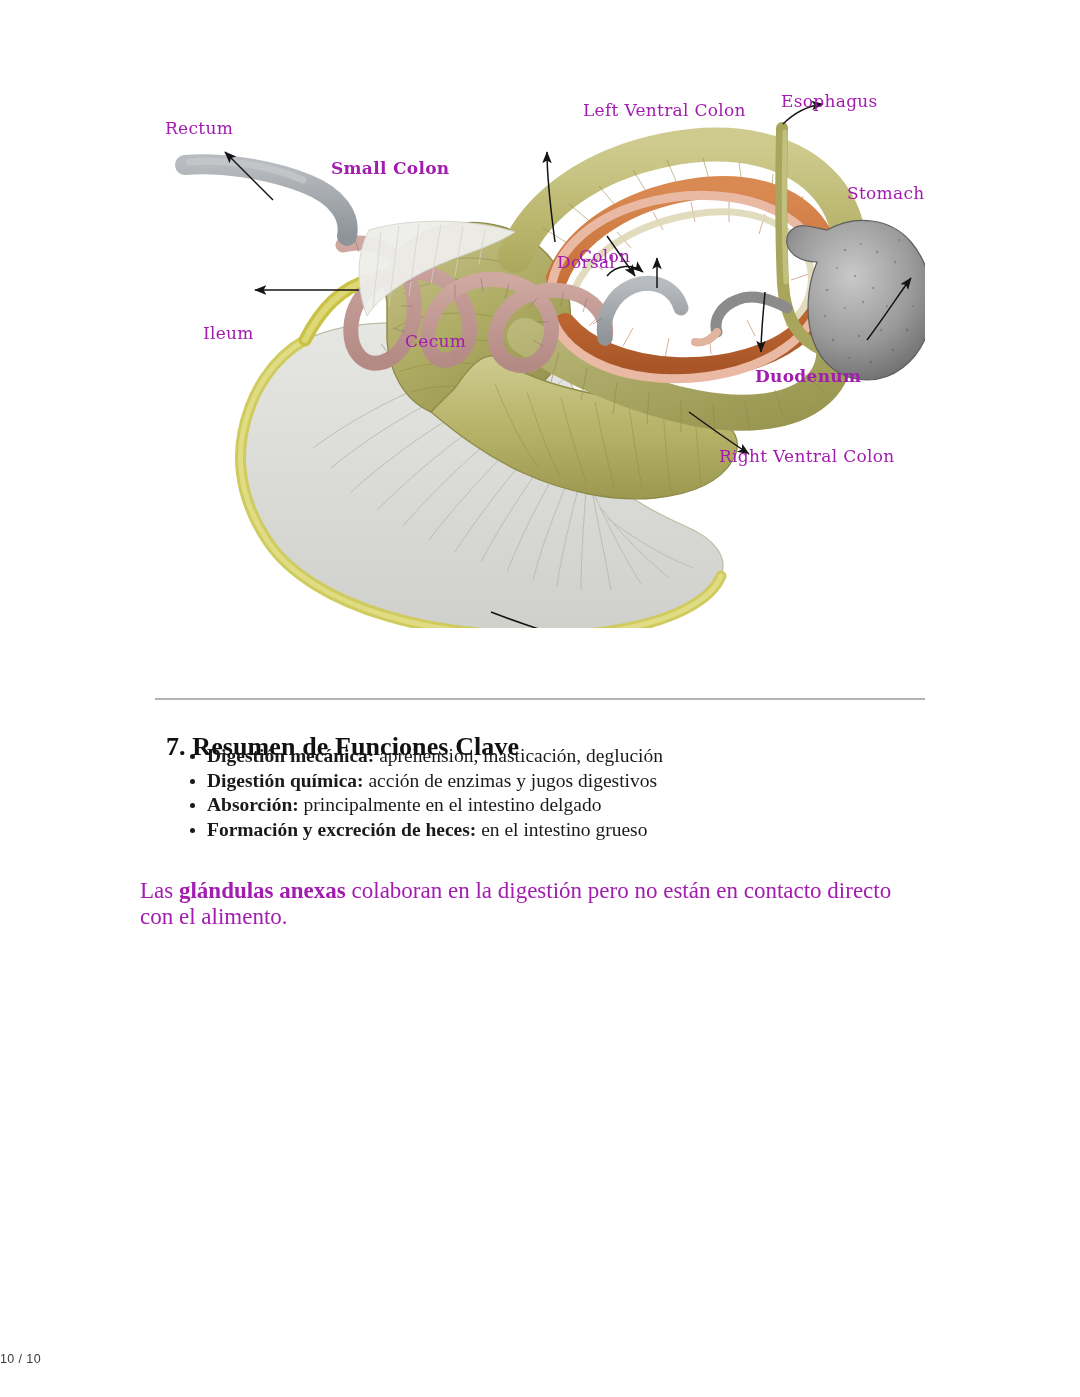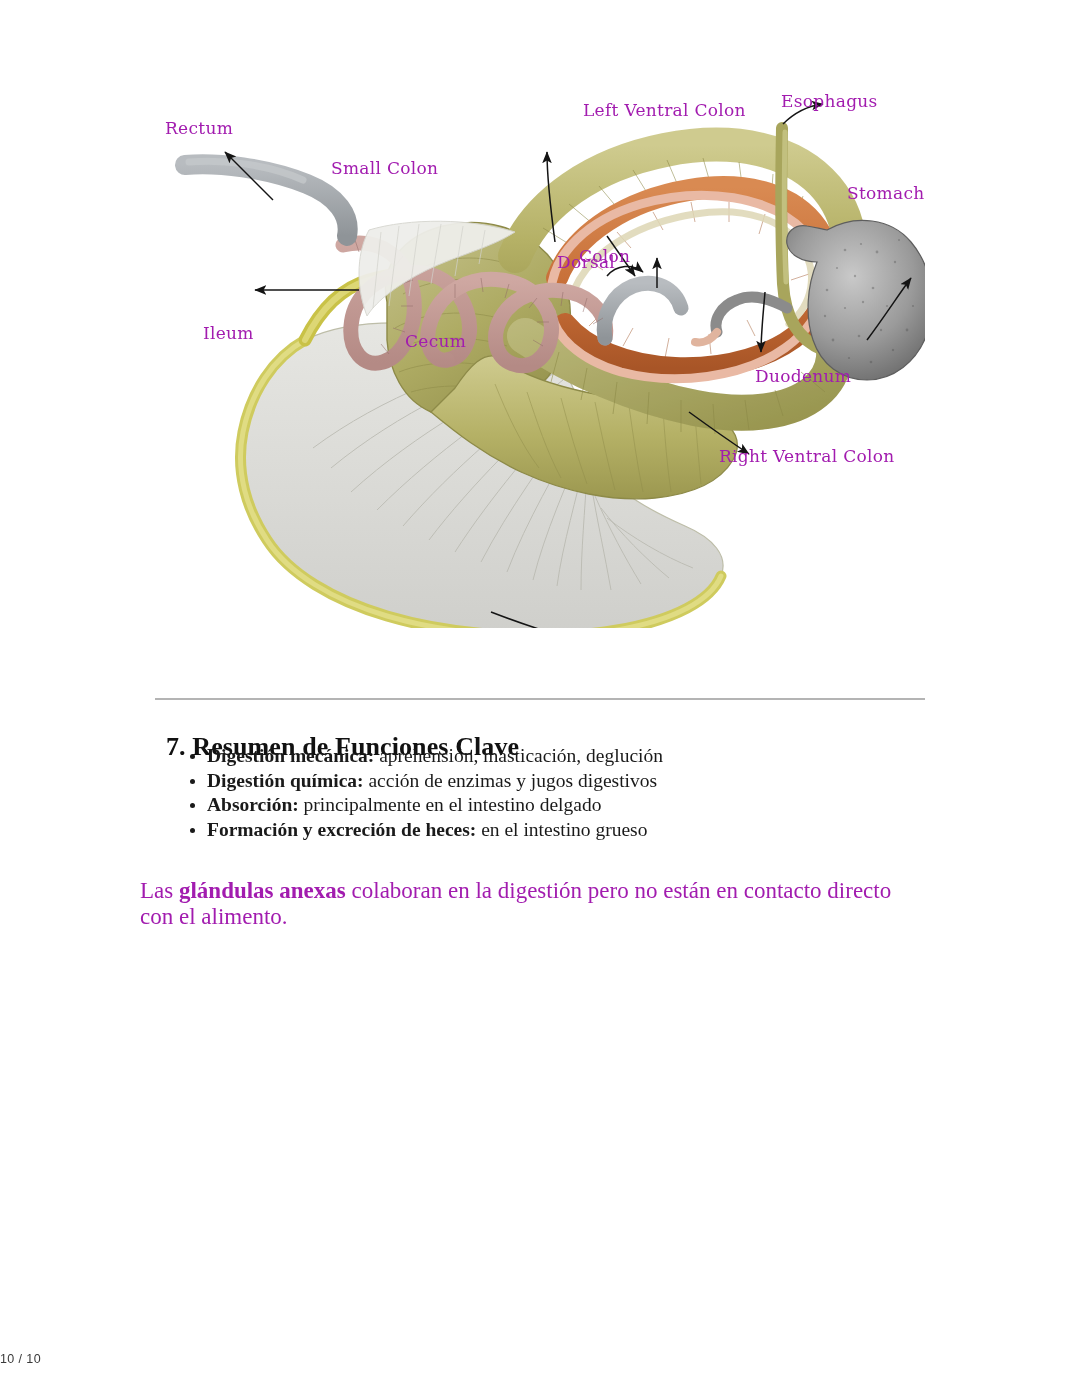--- a/index.html
+++ b/index.html
@@ -406,36 +406,36 @@
           <path d="M610 252 C608 276 606 294 606 312" marker-end="url(#arrowHead)"></path>
 
           <path d="M534 372 C556 388 576 402 594 414" marker-end="url(#arrowHead)"></path>
 
           <path d="M336 572 C362 582 386 590 406 596" marker-end="url(#arrowHead)"></path>
         </g>
       </svg>
 
       <span class="fig-label" style="left:10px; top:78px;">Rectum</span>
 
-      <span class="fig-label" style="left:176px; top:118px;">Small Colon</span>
+      <span class="fig-label" style="left:176px; top:118px;font-weight:bold;">Small Colon</span>
 
       <span class="fig-label" style="left:250px; top:255px;margin-top:36px;">Cecum</span>
 
       <span class="fig-label" style="left:48px; top:283px;">Ileum</span>
 
       <span class="fig-label" style="left:428px; top:60px;">Left Ventral Colon</span>
 
       <span class="fig-label" style="left:402px; top:188px;margin-top:24px;">Dorsal</span>
       <span class="fig-label" style="left:424px; top:206px;">Colon</span>
 
       <span class="fig-label" style="left:626px; top:51px;">Esophagus</span>
 
       <span class="fig-label" style="left:692px; top:143px;">Stomach</span>
 
-      <span class="fig-label" style="left:600px; top:326px;">Duodenum</span>
+      <span class="fig-label" style="left:600px; top:326px;font-weight:bold;">Duodenum</span>
 
       <span class="fig-label" style="left:564px; top:406px;">Right Ventral Colon</span>
 
     </div>
   </div>
 
 
   <hr class="section-rule">
 
   <h2 class="section-heading">7. Resumen de Funciones Clave</h2>

